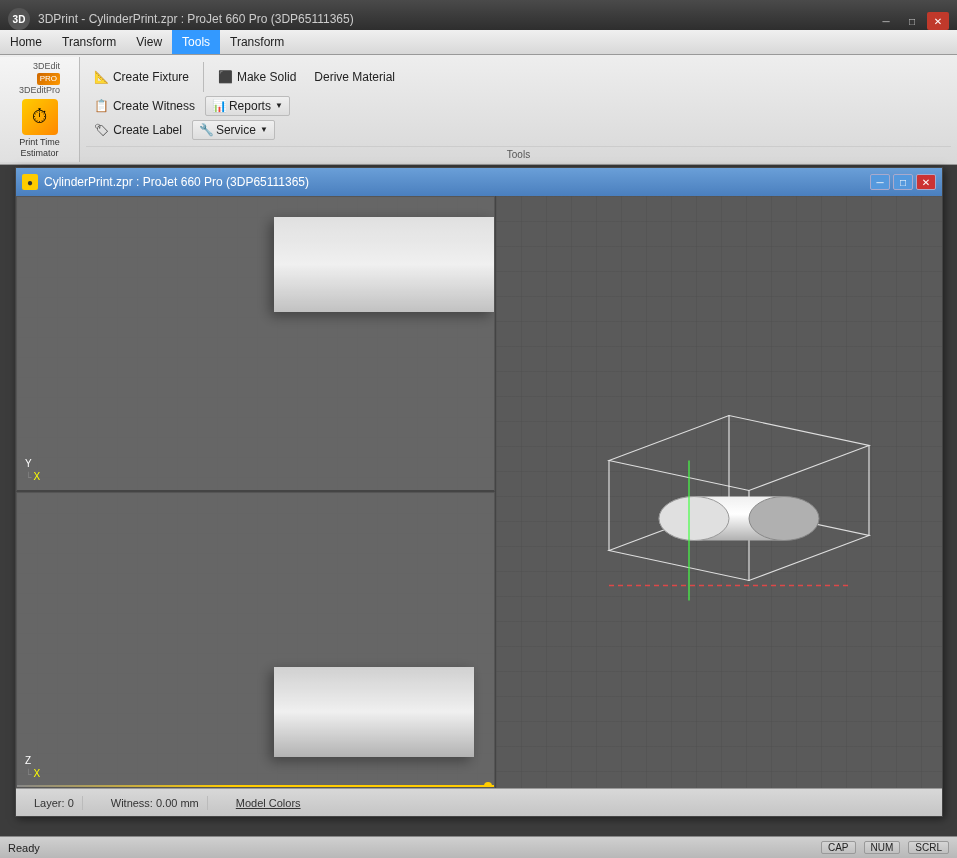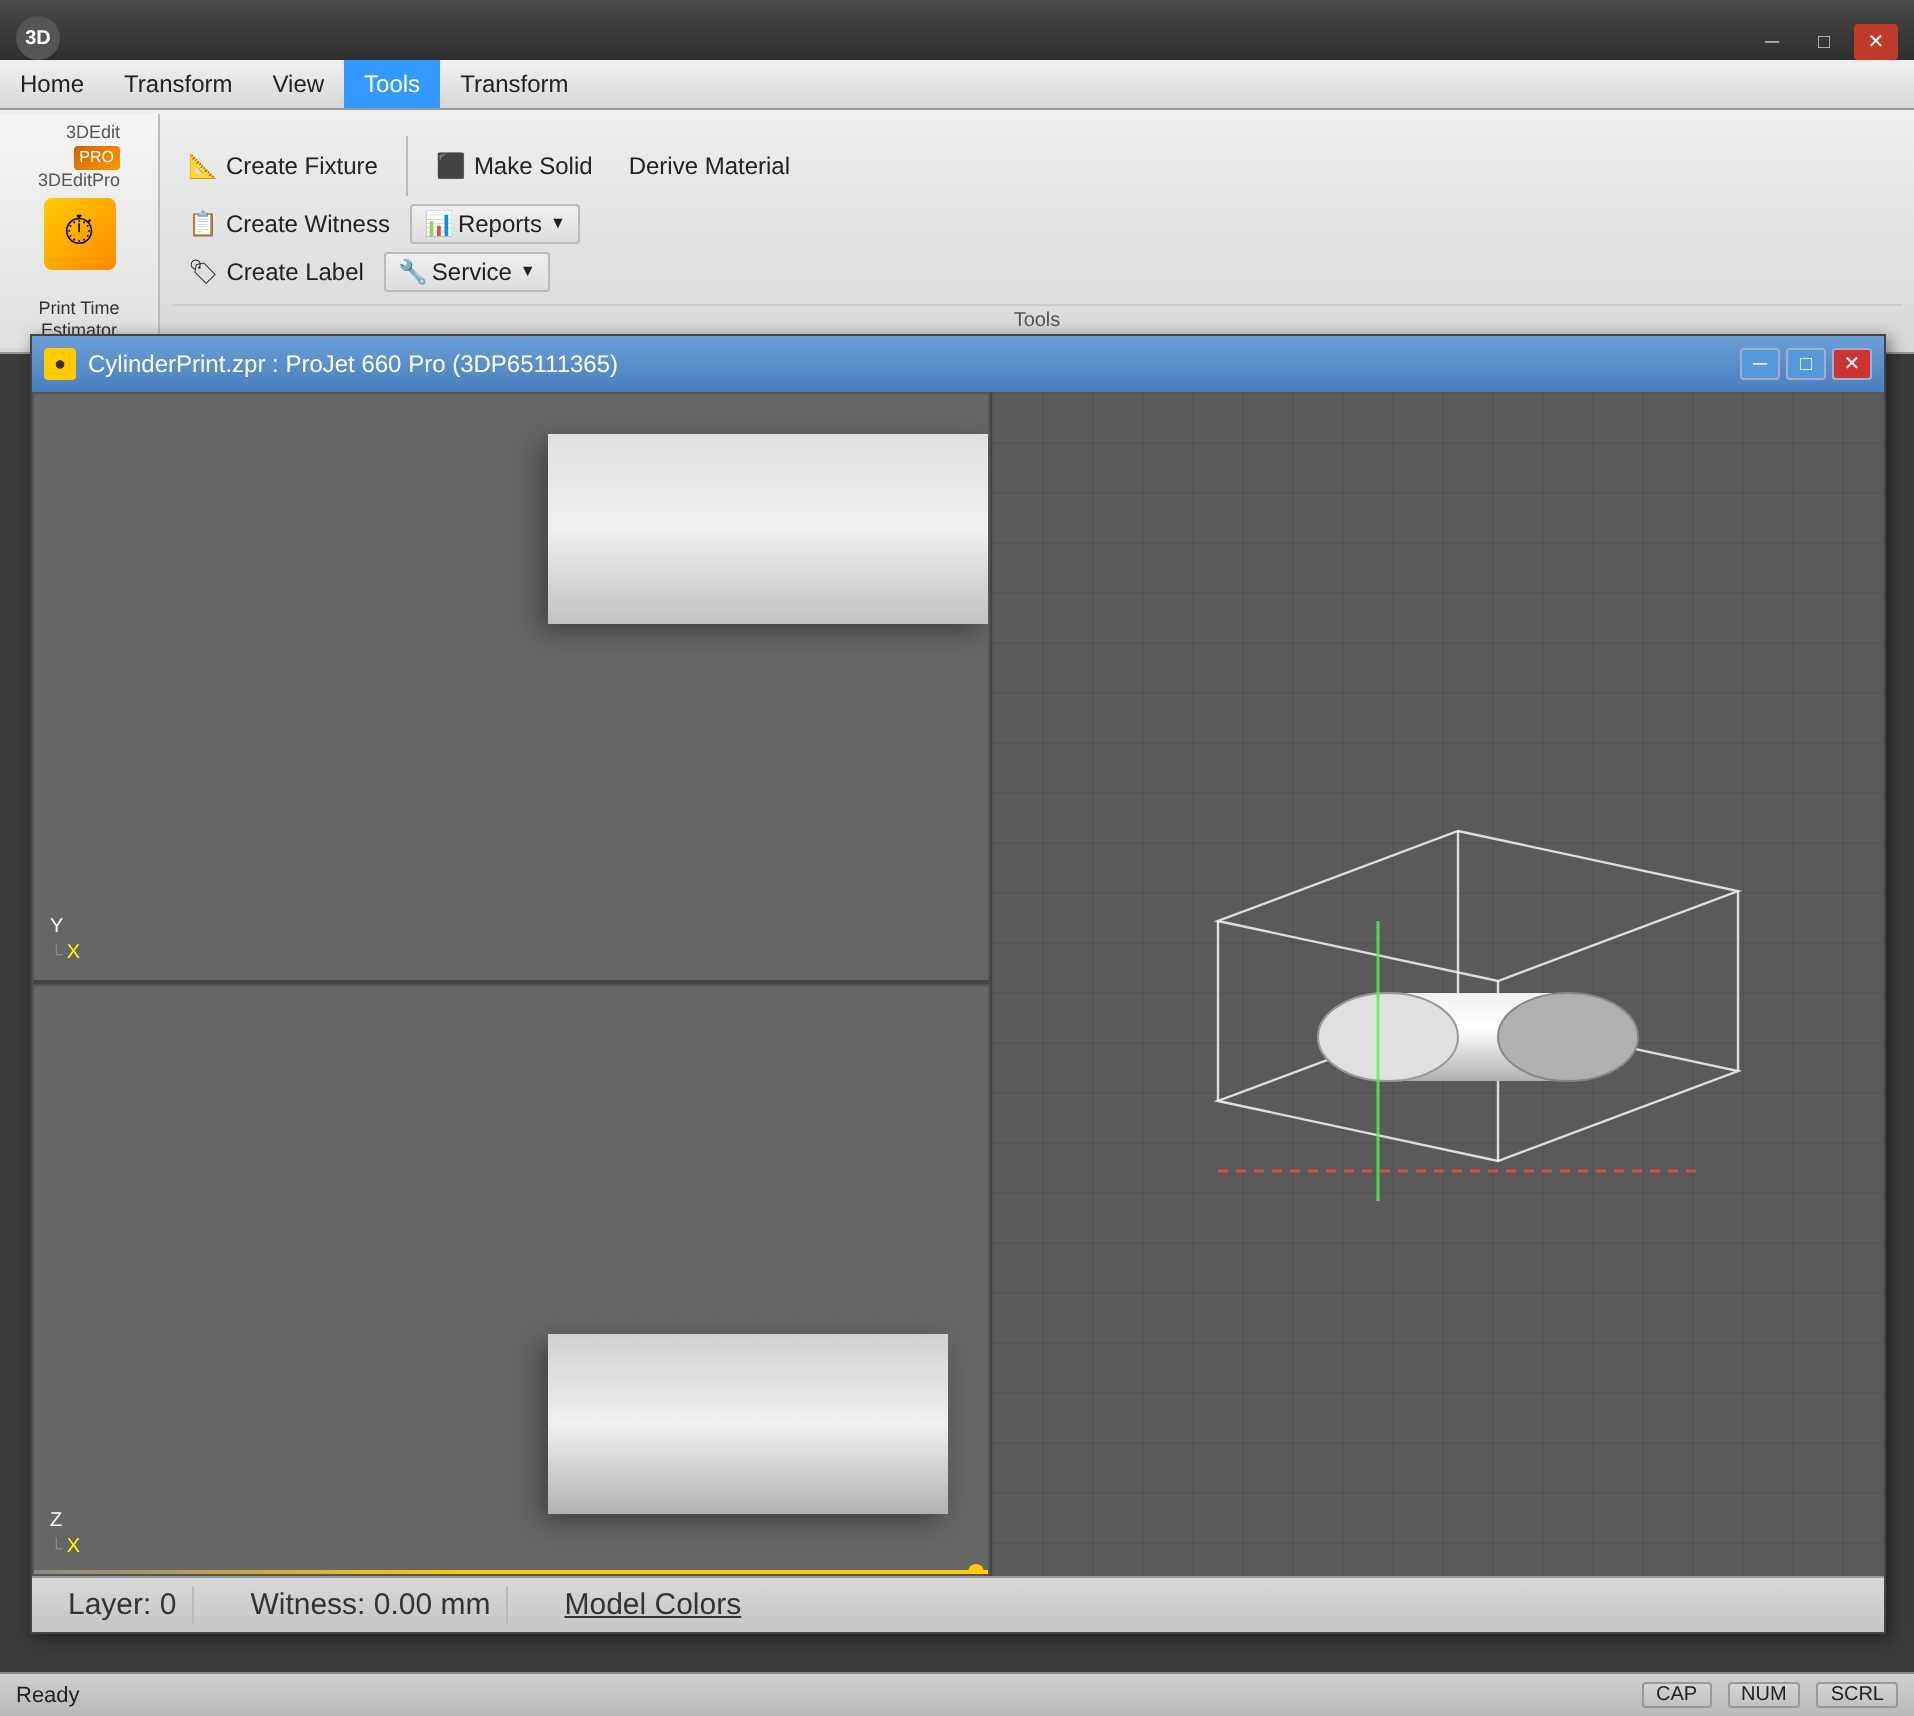--- a/index.html
+++ b/index.html
@@ -87,21 +87,21 @@
       padding: 4px 8px;
       min-width: 80px;
     }
     .pte-icon {
       width: 36px; height: 36px;
       background: linear-gradient(135deg, #ffcc00, #ff8800);
       border-radius: 4px;
       display: flex; align-items: center; justify-content: center;
       font-size: 20px;
     }
-    .pte-label { font-size: 9px; color: #333; text-align: center; margin-top: 14px; line-height: 1.2; }
+    .pte-label { font-size: 9px; color: #333; text-align: center; margin-top: 2px; line-height: 1.2; }
 
     .ribbon-tools-area {
       flex: 1;
       display: flex;
       flex-direction: column;
       padding: 2px 6px;
     }
 
     
     .tools-top-row {
@@ -216,21 +216,21 @@
 
     
     #doc-statusbar {
       height: 28px;
       background: linear-gradient(to bottom, #d8d8d8, #c5c5c5);
       border-top: 1px solid #999;
       display: flex;
       align-items: center;
       padding: 0 10px;
       gap: 20px;
-      font-size: 15px;
+      font-size: 11px;
       color: #333;
     }
     .statusbar-item {
       padding: 1px 8px;
       border-right: 1px solid #bbb;
     }
     .statusbar-item:last-child { border-right: none; text-decoration: underline; }
 
     
     #app-statusbar {
@@ -273,20 +273,21 @@
 
     
     .scene-svg { overflow: visible; }
   </style>
 </head>
 <body>
 
 <div id="title-bar">
   <div class="title-left">
     <div class="logo">3D</div>
+    <span>3DPrint - CylinderPrint.zpr : ProJet 660 Pro (3DP65111365)</span>
   </div>
   <div class="window-controls">
     <div class="win-btn">─</div>
     <div class="win-btn">□</div>
     <div class="win-btn close">✕</div>
   </div>
 </div>
 
 <div id="menu-bar">
   <div class="menu-item">Home</div>

